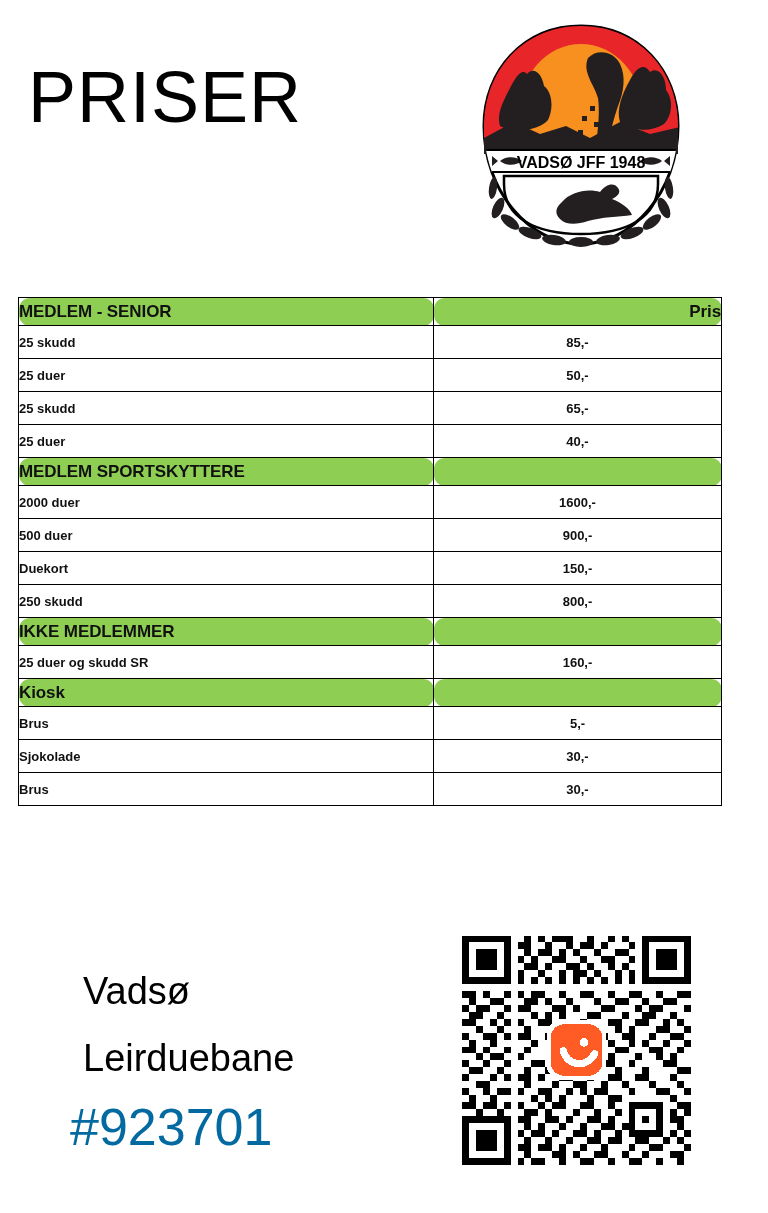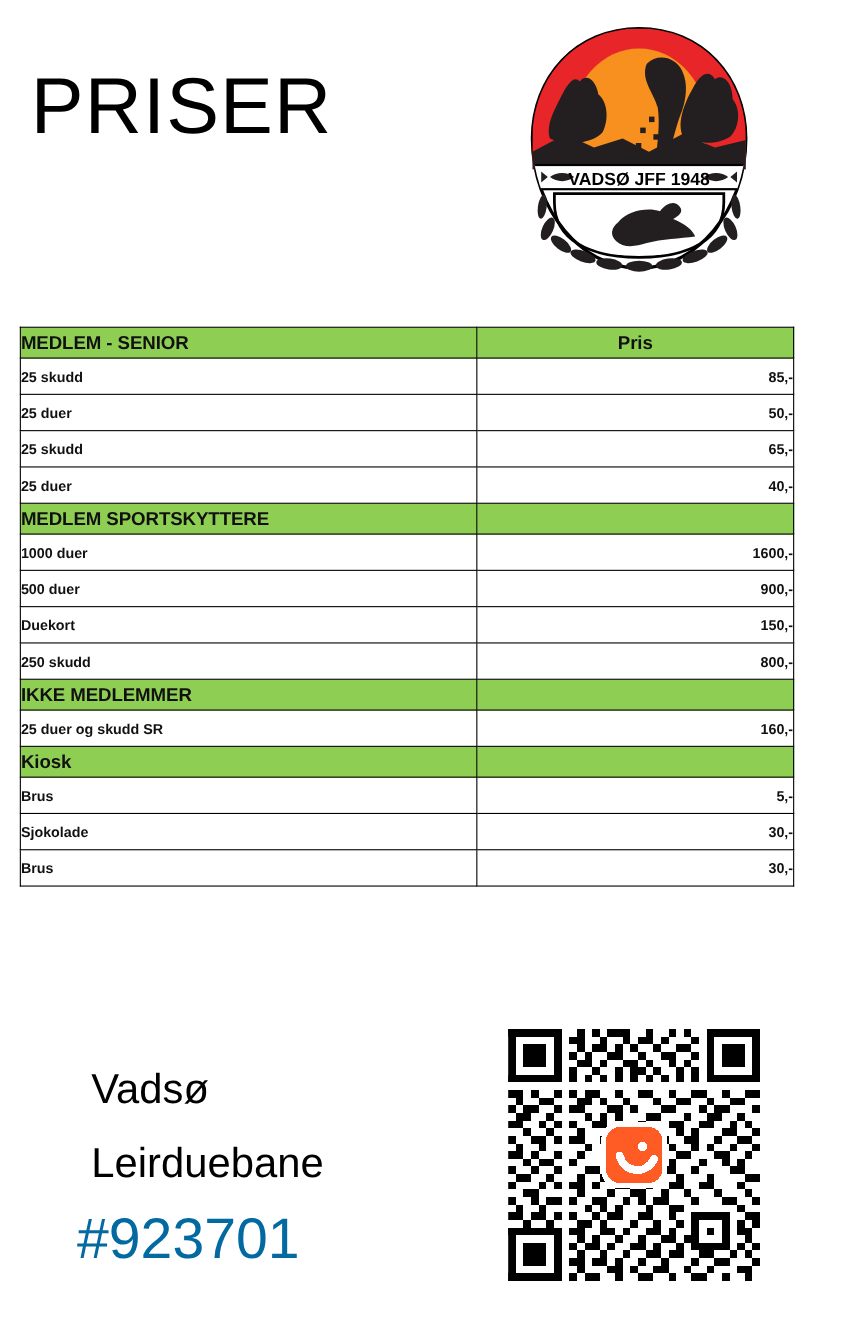--- a/index.html
+++ b/index.html
@@ -63,24 +63,25 @@
     font-size: 13px;
     color: #111111;
     font-weight: 700;
   }
   #price-table tr.section td {
     background: #8ECF53;
     height: 27px;
     font-weight: bold;
     font-size: 17px;
     letter-spacing: -0.1px;
+    border-radius: 11px;
   }
   td.item   { padding-left: 9px; text-align: left; }
-  td.price  { text-align: right; padding-right: 108px; }
-  tr.section td.price { text-align: center; padding-right: 0; font-size:17px; }
+  td.price  { text-align: center; padding-right: 108px; }
+  tr.section td.price { text-align: right; padding-right: 0; font-size:17px; }
 
   
   #footer {
     position: absolute;
     left: 0;
     top: 900px;
     width: 768px;
     height: 313px;
   }
   #venue-name {
@@ -217,21 +218,21 @@
     </tr>
     <tr>
       <td class="item">25 duer</td>
       <td class="price">40,-</td>
     </tr>
     <tr class="section">
       <td class="item">MEDLEM SPORTSKYTTERE</td>
       <td class="price"></td>
     </tr>
     <tr>
-      <td class="item">1000 duer</td>
+      <td class="item">2000 duer</td>
       <td class="price">1600,-</td>
     </tr>
     <tr>
       <td class="item">500 duer</td>
       <td class="price">900,-</td>
     </tr>
     <tr>
       <td class="item">Duekort</td>
       <td class="price">150,-</td>
     </tr>

